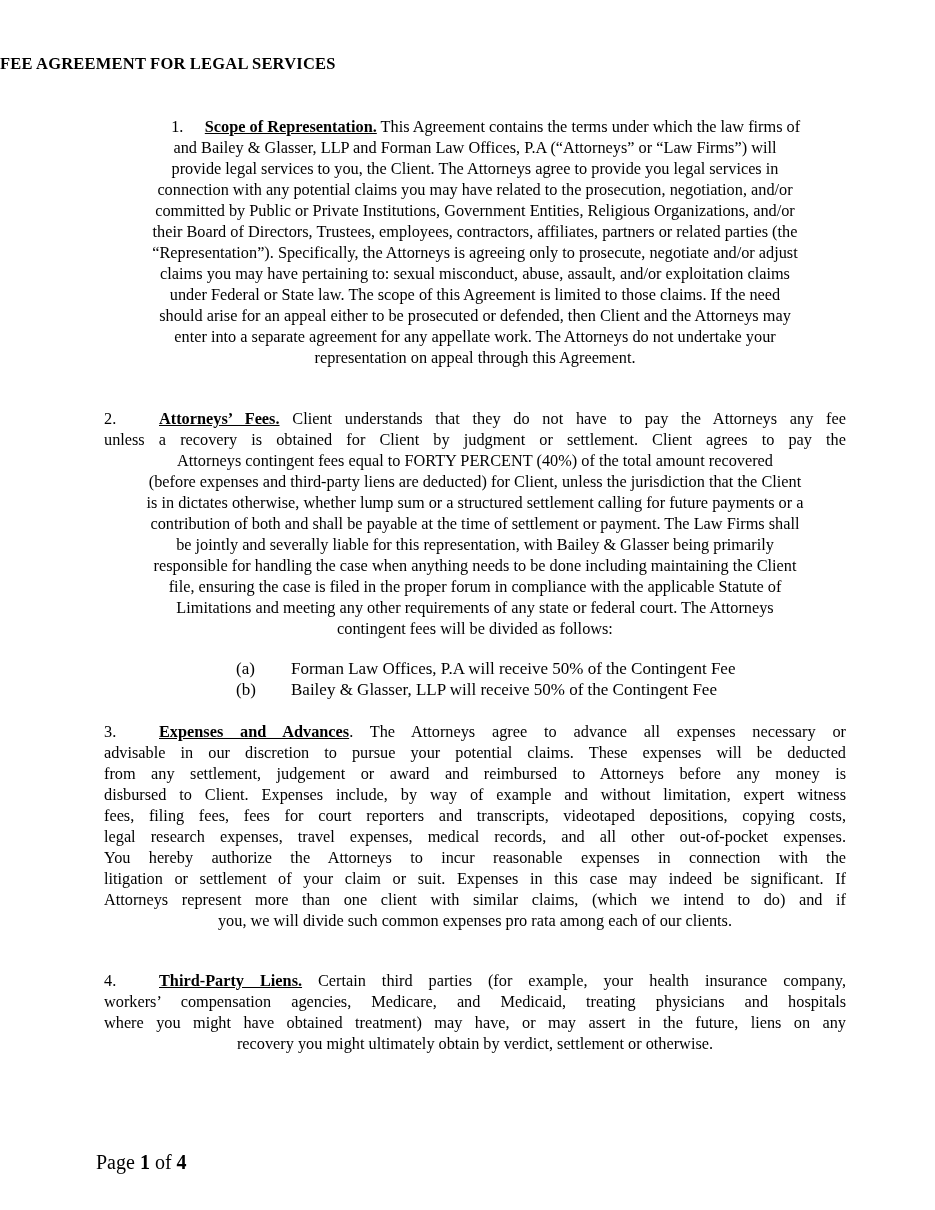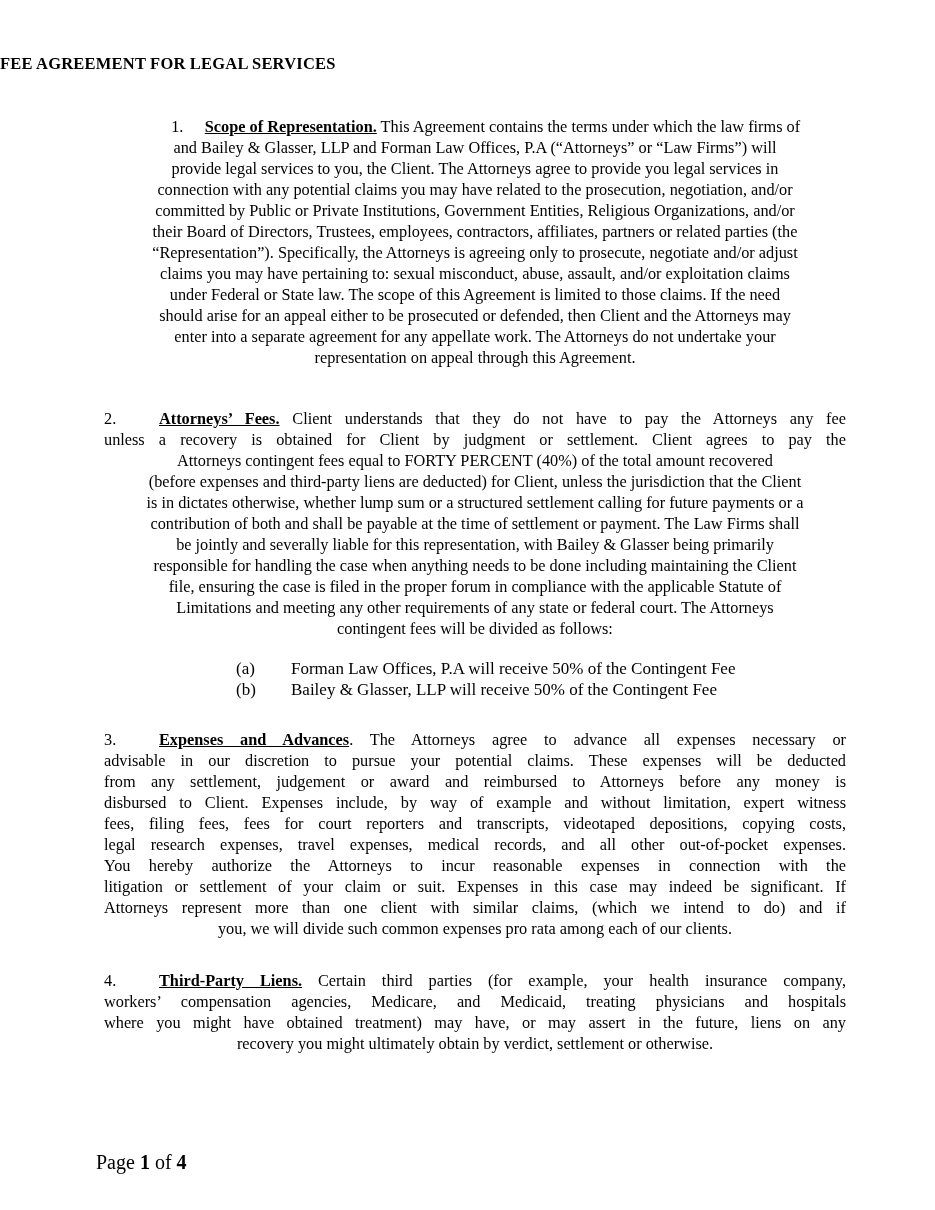--- a/index.html
+++ b/index.html
@@ -53,21 +53,21 @@
     <span class="line">file, ensuring the case is filed in the proper forum in compliance with the applicable Statute of</span>
     <span class="line">Limitations and meeting any other requirements of any state or federal court. The Attorneys</span>
     <span class="line">contingent fees will be divided as follows:</span>
   </div>
 
   <div class="list" style="top:658px;">
     <span class="item"><span class="lbl">(a)</span><span>Forman Law Offices, P.A will receive 50% of the Contingent Fee</span></span>
     <span class="item"><span class="lbl">(b)</span><span>Bailey &amp; Glasser, LLP will receive 50% of the Contingent Fee</span></span>
   </div>
 
-  <div class="para" style="top:721px;margin-top:8px;">
+  <div class="para" style="top:721px;">
     <span class="line j"><span class="num">3.</span><span class="heading">Expenses and Advances</span><span>. The Attorneys agree to advance all expenses necessary or</span></span>
     <span class="line j">advisable in our discretion to pursue your potential claims. These expenses will be deducted</span>
     <span class="line j">from any settlement, judgement or award and reimbursed to Attorneys before any money is</span>
     <span class="line j">disbursed to Client. Expenses include, by way of example and without limitation, expert witness</span>
     <span class="line j">fees, filing fees, fees for court reporters and transcripts, videotaped depositions, copying costs,</span>
     <span class="line j">legal research expenses, travel expenses, medical records, and all other out-of-pocket expenses.</span>
     <span class="line j">You hereby authorize the Attorneys to incur reasonable expenses in connection with the</span>
     <span class="line j">litigation or settlement of your claim or suit. Expenses in this case may indeed be significant. If</span>
     <span class="line j">Attorneys represent more than one client with similar claims, (which we intend to do) and if</span>
     <span class="line">you, we will divide such common expenses pro rata among each of our clients.</span>

